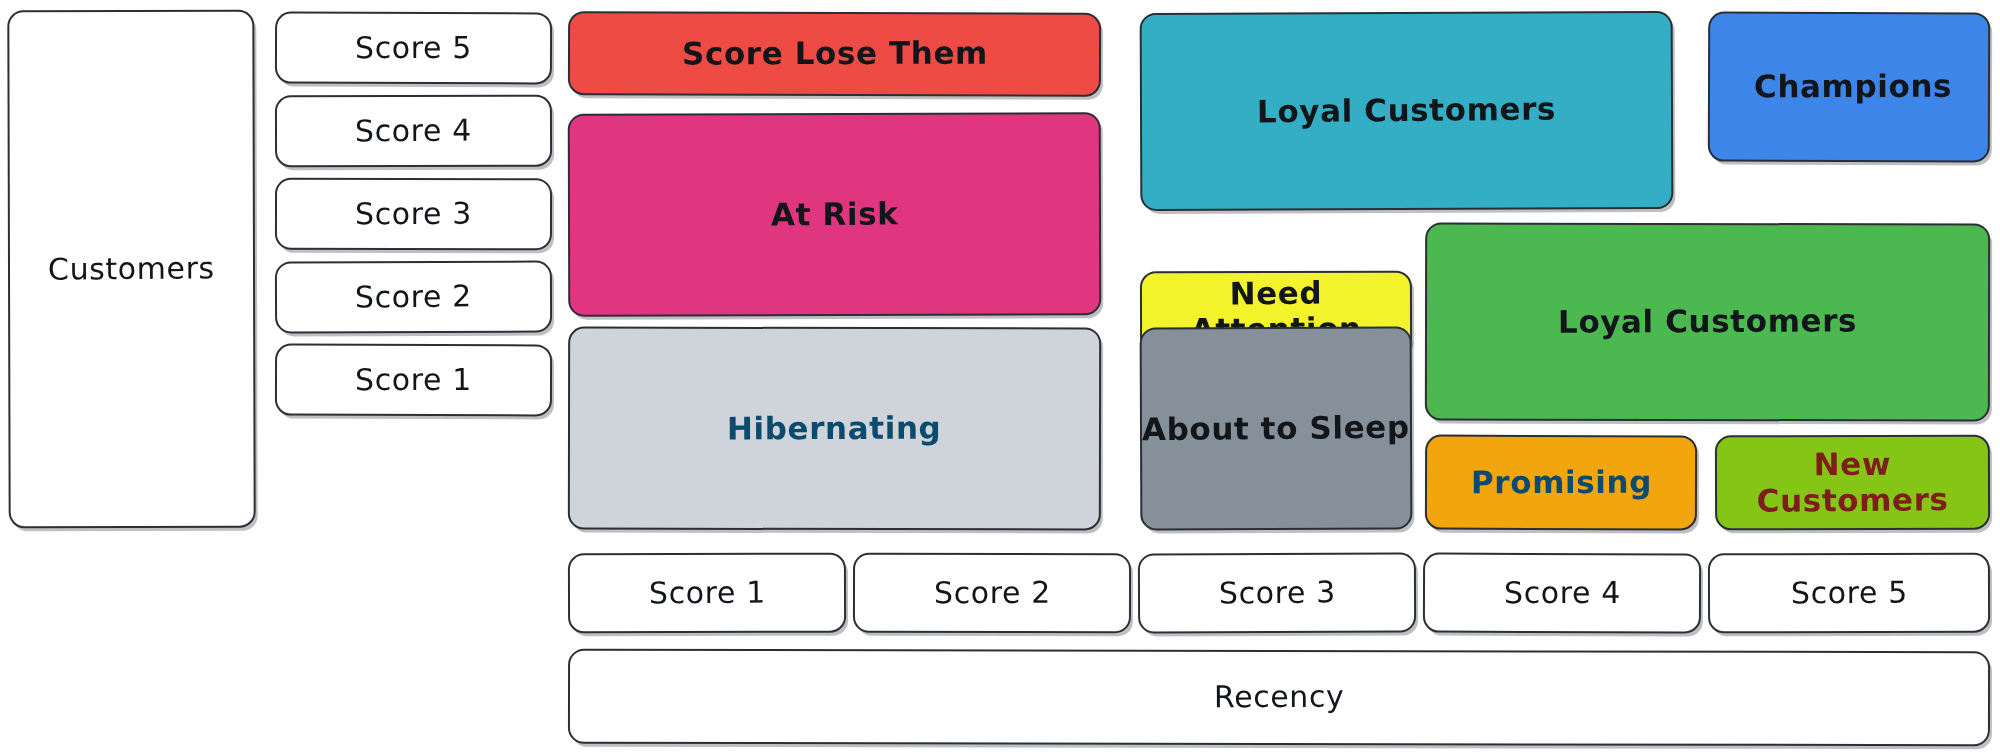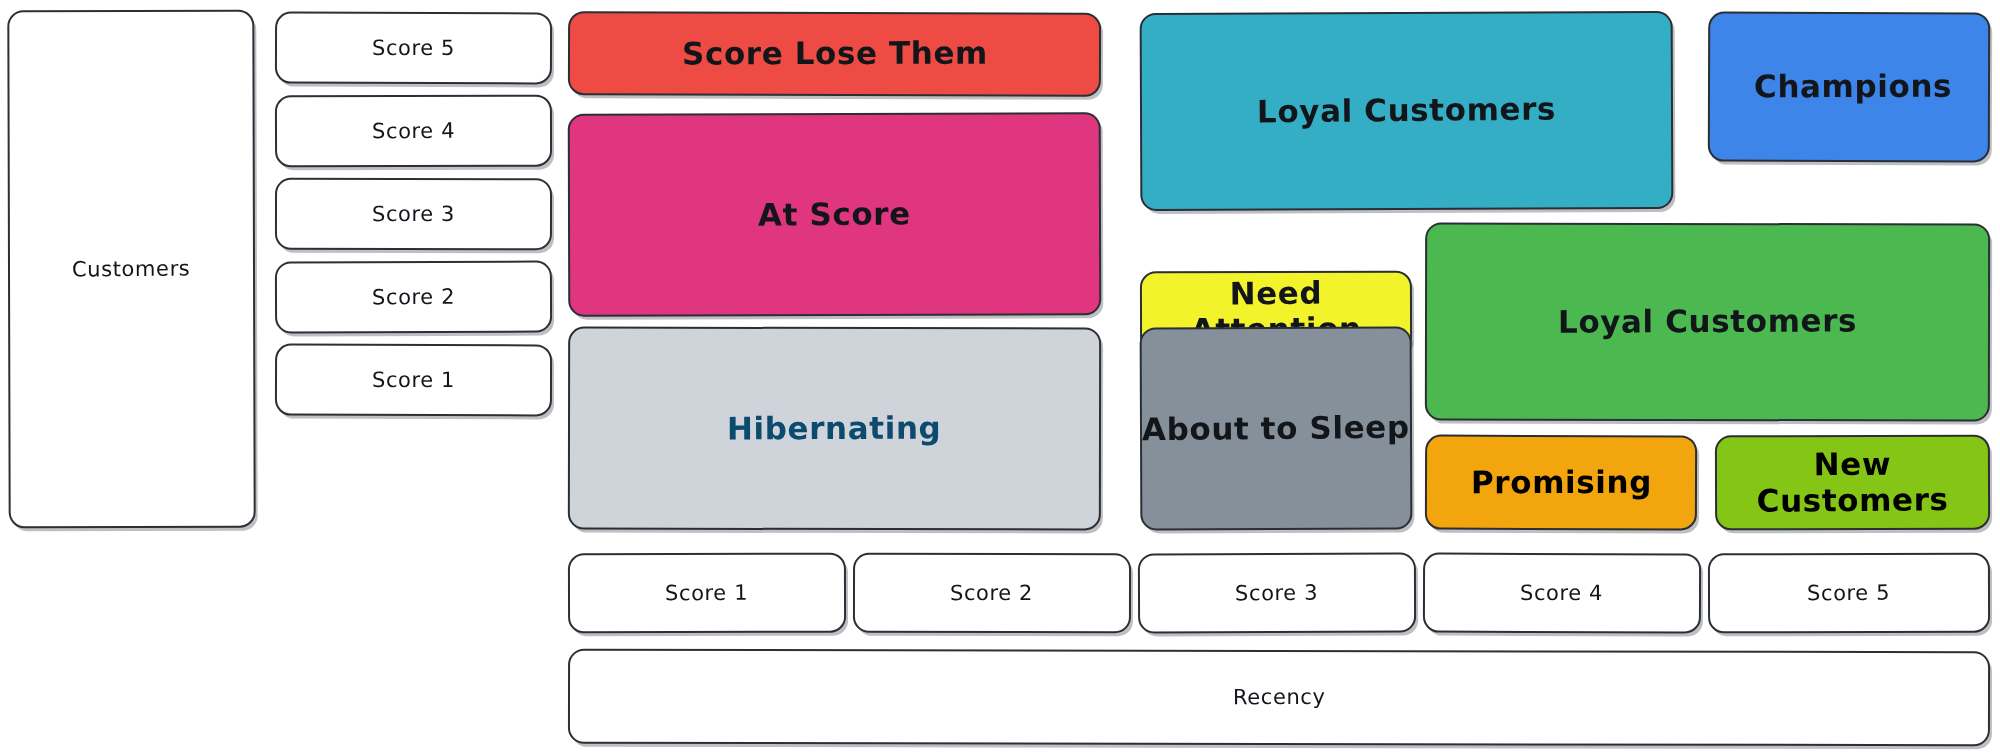--- a/index.html
+++ b/index.html
@@ -43,21 +43,21 @@
   }
   .box.colored {
     border-color: #2a2e35;
   }
   .label-txt {
     display: block;
     pointer-events: none;
     line-height: 1.15;
     transform: rotate(-0.35deg);
   }
-  .box.plain .label-txt { font-size: 21px; }
+  .box.plain .label-txt { font-size: 30px; }
   .box.colored .label-txt { font-size: 31px; font-weight: 600; }
 
   
   .j1 { transform: rotate(0.18deg); }
   .j2 { transform: rotate(-0.16deg); }
   .j3 { transform: rotate(0.10deg); }
   .j4 { transform: rotate(-0.22deg); }
 </style>
 </head>
 <body>
@@ -84,44 +84,44 @@
       <div class="box plain j1" style="left: 275px; top: 344px; width: 277px; height: 72px;">
         <span class="label-txt">Score 1</span>
       </div>
     </div>
 
   <div id="segments">
       <div class="box colored j1" style="left: 568px; top: 12px; width: 533px; height: 84px; background: rgb(239, 75, 69); color: rgb(18, 21, 26);">
         <span class="label-txt">Score Lose Them</span>
       </div>
       <div class="box colored j2" style="left: 568px; top: 113px; width: 533px; height: 203px; background: rgb(224, 54, 127); color: rgb(18, 21, 26);">
-        <span class="label-txt">At Score</span>
+        <span class="label-txt">At Risk</span>
       </div>
       <div class="box colored j3" style="left: 568px; top: 327px; width: 533px; height: 203px; background: rgb(206, 212, 218); color: #0c4a6e;">
         <span class="label-txt">Hibernating</span>
       </div>
       <div class="box colored j4" style="left: 1140px; top: 12px; width: 533px; height: 198px; background: rgb(52, 174, 196); color: rgb(18, 21, 26);">
         <span class="label-txt">Loyal Customers</span>
       </div>
       <div class="box colored j1" style="left: 1708px; top: 12px; width: 282px; height: 150px; background: rgb(61, 133, 232); color: rgb(18, 21, 26); padding-left: 8px;">
         <span class="label-txt">Champions</span>
       </div>
       <div class="box colored j2" style="left: 1140px; top: 223px; width: 272px; height: 82px; background: rgb(243, 243, 44); color: rgb(18, 21, 26); margin-top: 48px;">
         <span class="label-txt">Need Attention</span>
       </div>
       <div class="box colored j3" style="left: 1425px; top: 223px; width: 565px; height: 198px; background: rgb(76, 184, 80); color: rgb(18, 21, 26);">
         <span class="label-txt">Loyal Customers</span>
       </div>
       <div class="box colored j4" style="left: 1140px; top: 327px; width: 272px; height: 203px; background: rgb(134, 144, 154); color: rgb(18, 21, 26);">
         <span class="label-txt">About to Sleep</span>
       </div>
-      <div class="box colored j1" style="left: 1425px; top: 435px; width: 272px; height: 95px; background: rgb(242, 165, 12); color: #000000;">
+      <div class="box colored j1" style="left: 1425px; top: 435px; width: 272px; height: 95px; background: rgb(242, 165, 12); color: #0c4a6e;">
         <span class="label-txt">Promising</span>
       </div>
-      <div class="box colored j2" style="left: 1715px; top: 435px; width: 275px; height: 95px; background: rgb(132, 197, 22); color: #000000;">
+      <div class="box colored j2" style="left: 1715px; top: 435px; width: 275px; height: 95px; background: rgb(132, 197, 22); color: #7f1d1d;">
         <span class="label-txt">New Customers</span>
       </div>
     </div>
 
   <div id="rec-scores">
       <div class="box plain j2" style="left: 568px; top: 553px; width: 278px; height: 80px;">
         <span class="label-txt">Score 1</span>
       </div>
       <div class="box plain j3" style="left: 853px; top: 553px; width: 278px; height: 80px;">
         <span class="label-txt">Score 2</span>

